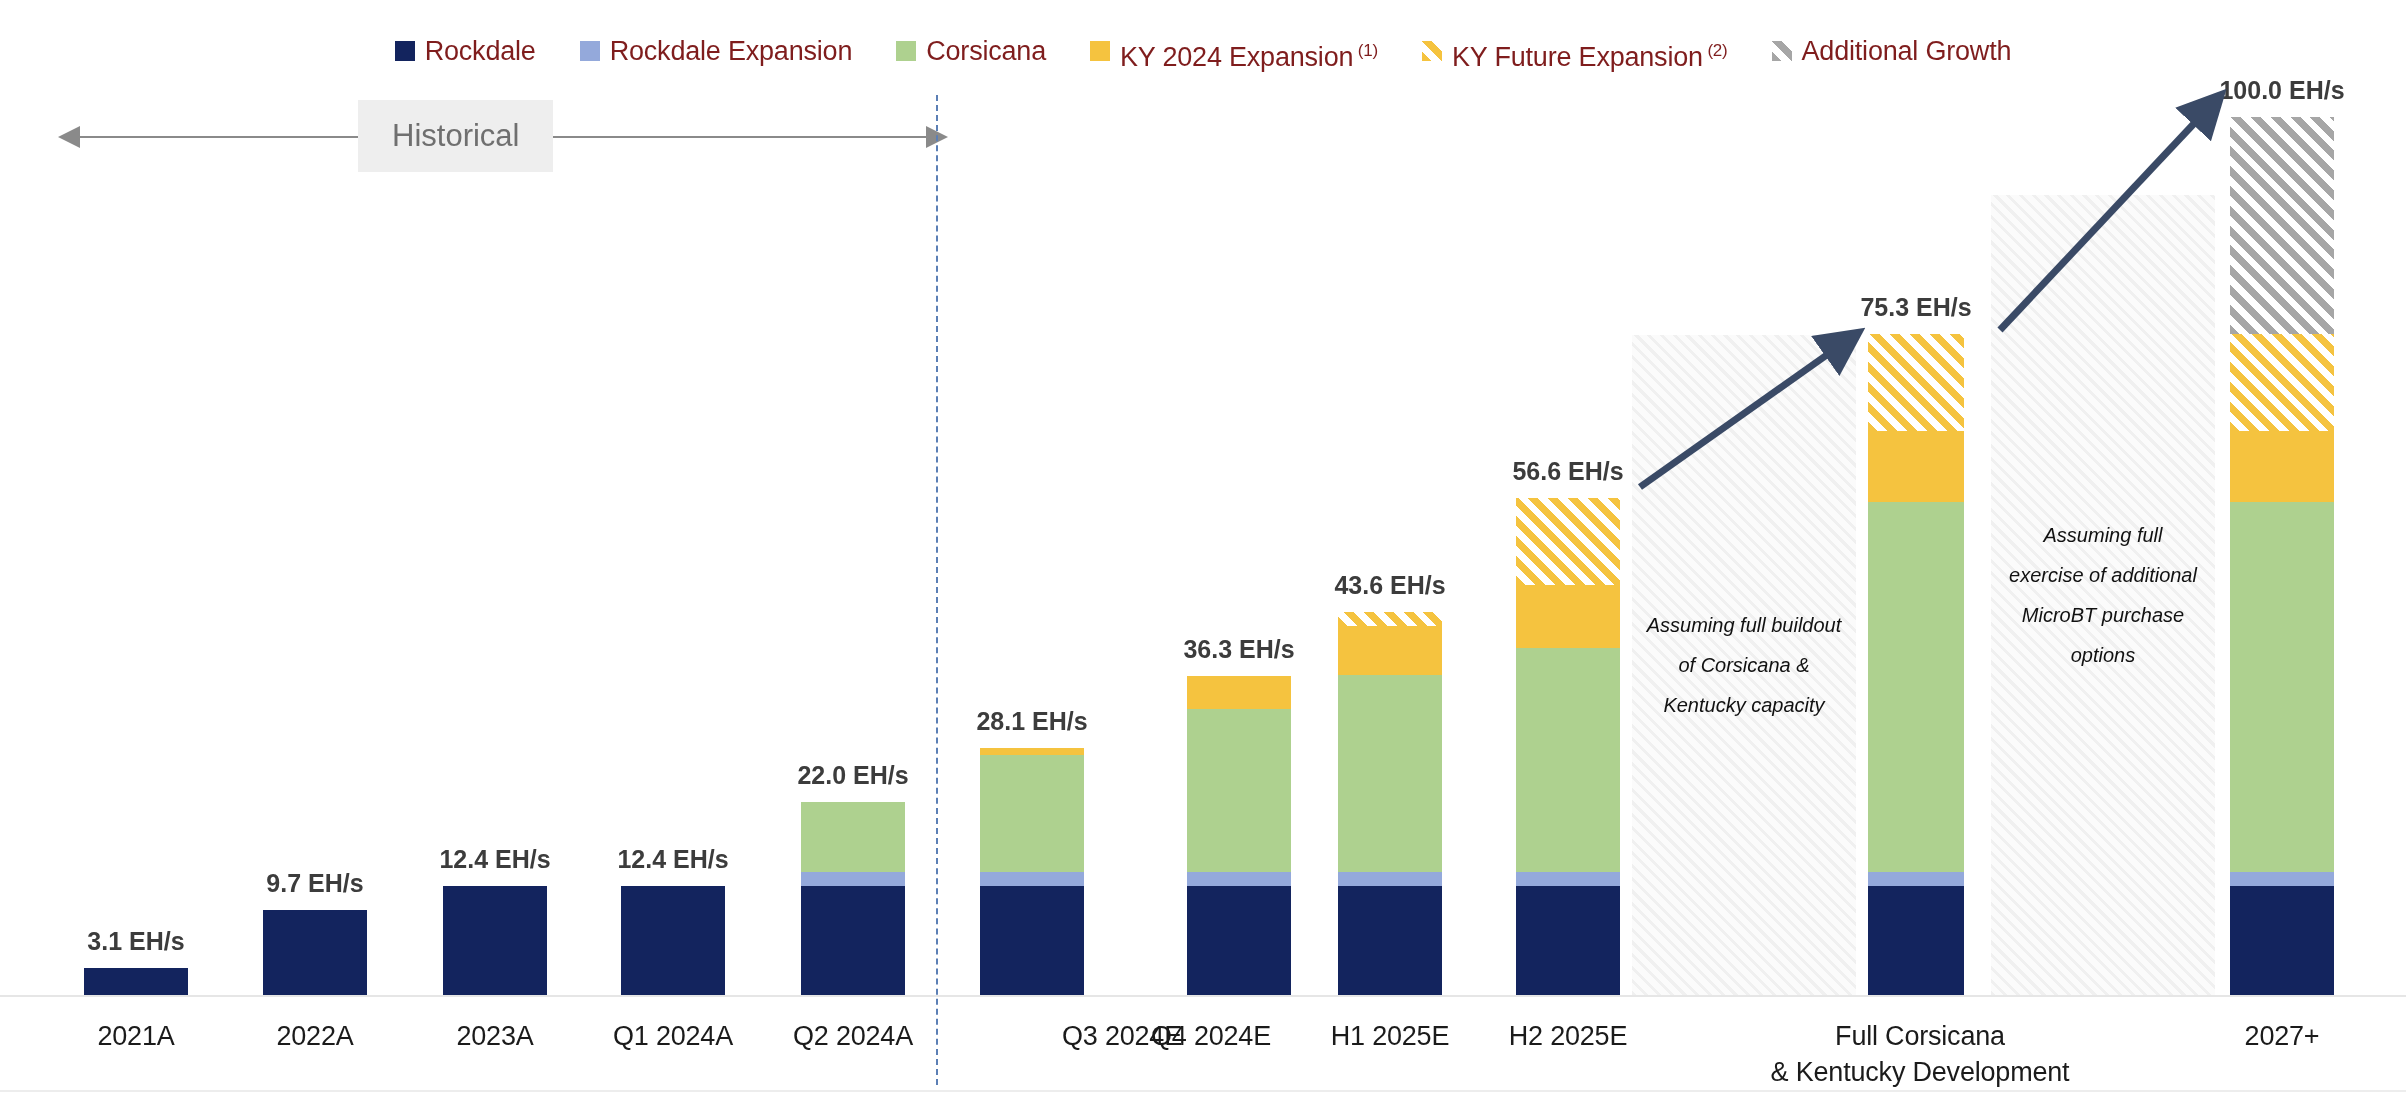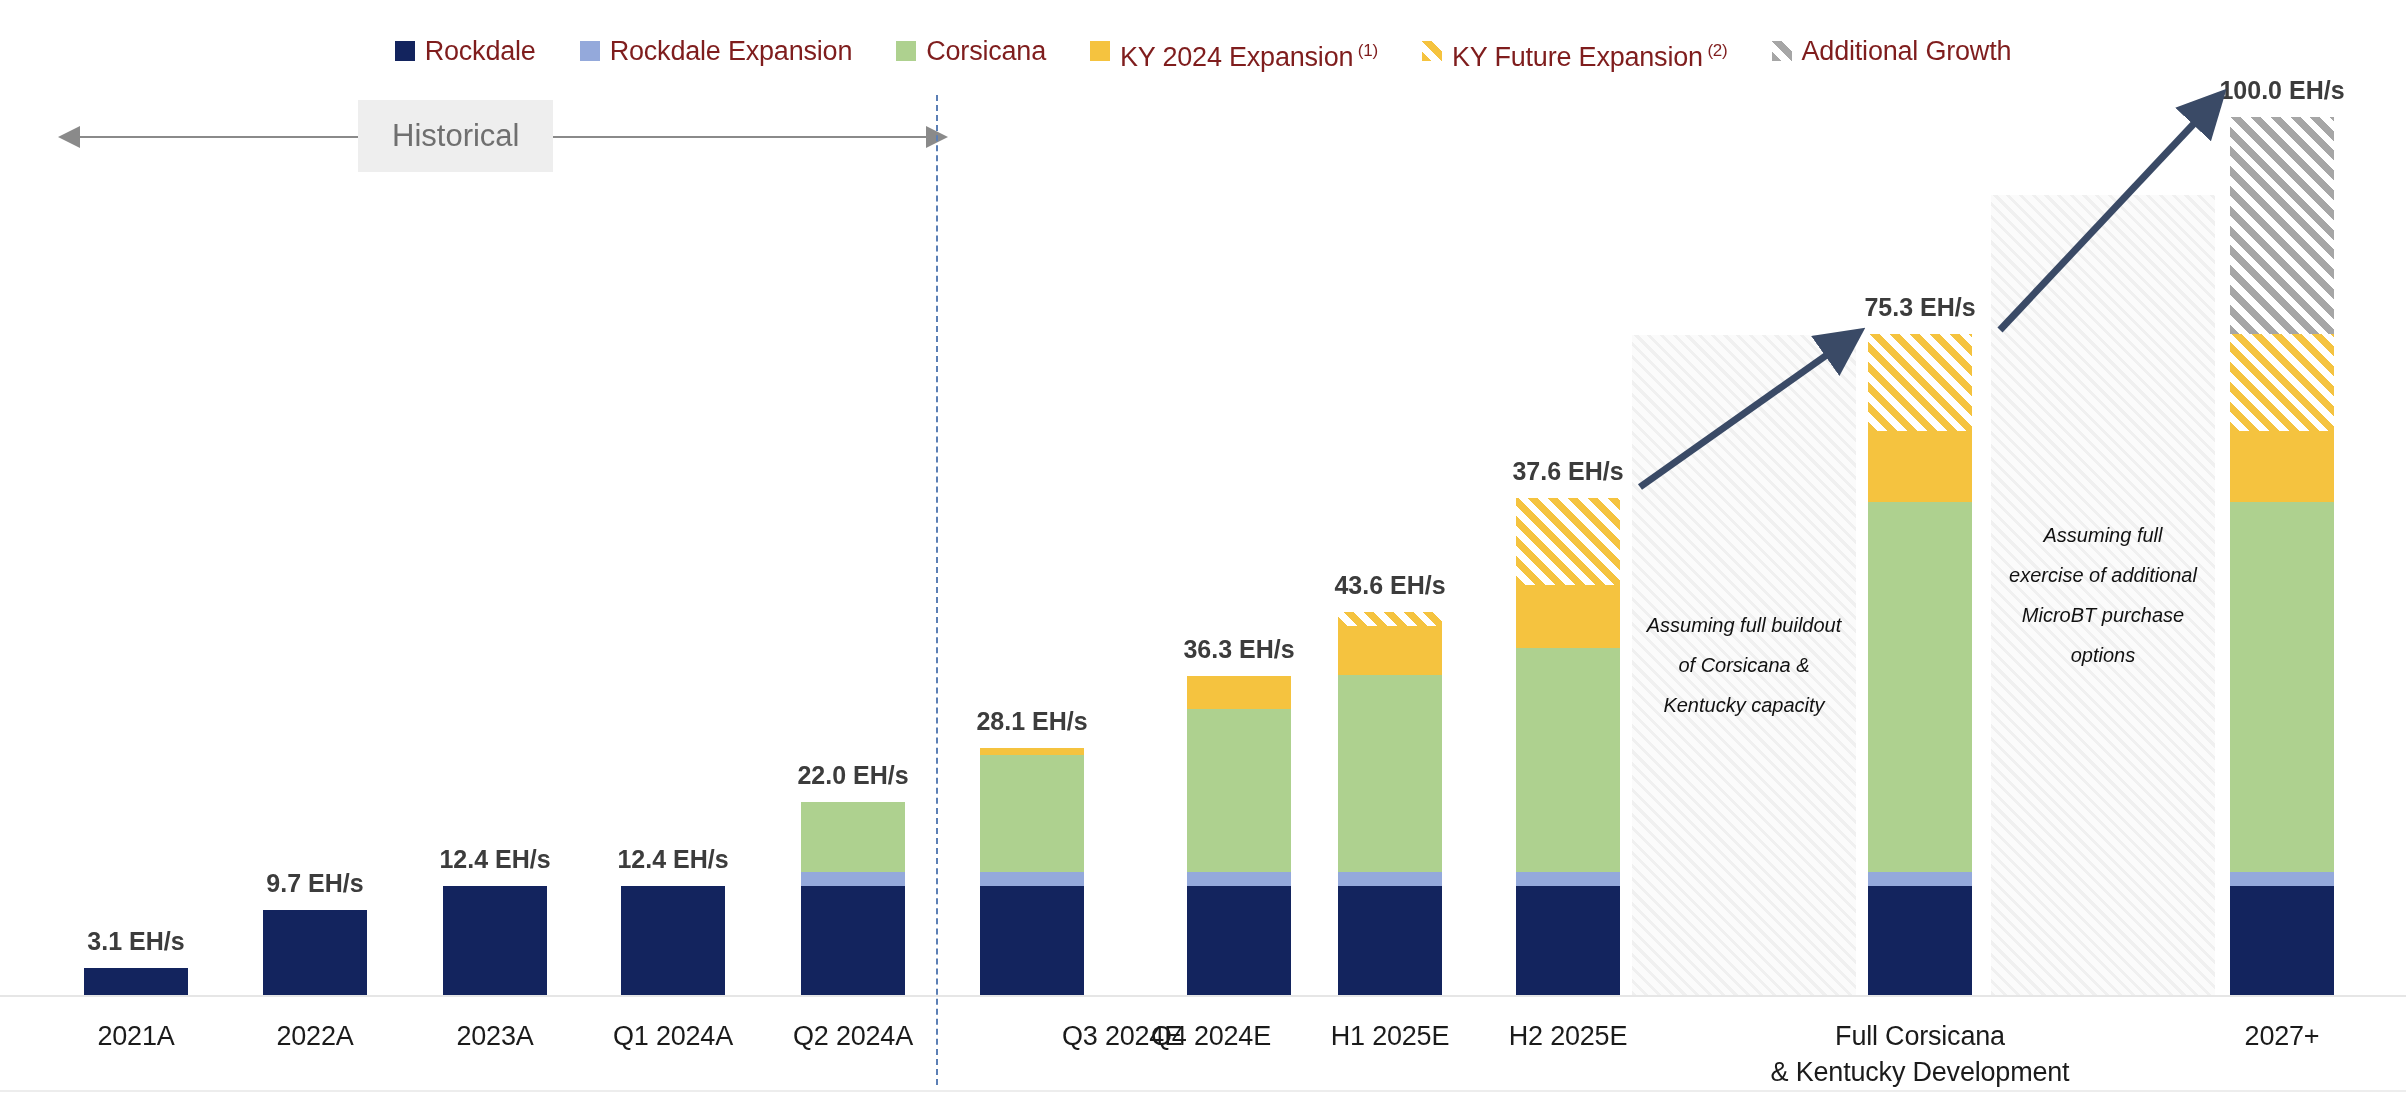--- a/index.html
+++ b/index.html
@@ -226,23 +226,23 @@
           <div class="val-label" style="bottom: 394.808px;">43.6 EH/s</div>
         </div>
         <div class="bar-group" style="left: 1516px; width: 104px; height: 496.948px;">
           <div class="bar" style="height: 496.948px;">
             <div class="seg" style="background: rgb(19, 36, 94); height: 108.872px; bottom: 0px;"></div>
             <div class="seg" style="background: rgb(148, 169, 219); height: 14.048px; bottom: 108.872px;"></div>
             <div class="seg" style="background: rgb(174, 209, 143); height: 223.89px; bottom: 122.92px;"></div>
             <div class="seg" style="background: rgb(245, 195, 63); height: 63.216px; bottom: 346.81px;"></div>
             <div class="seg hatch-yellow" style="height: 86.922px; bottom: 410.026px;"></div>
           </div>
-          <div class="val-label" style="bottom: 508.948px;">37.6 EH/s</div>
-        </div>
-        <div class="bar-group" style="left: 1868px; width: 104px; height: 661.134px;">
+          <div class="val-label" style="bottom: 508.948px;">56.6 EH/s</div>
+        </div>
+        <div class="bar-group" style="left: 1868px; width: 96px; height: 661.134px;">
           <div class="bar" style="height: 661.134px;">
             <div class="seg" style="background: rgb(19, 36, 94); height: 108.872px; bottom: 0px;"></div>
             <div class="seg" style="background: rgb(148, 169, 219); height: 14.048px; bottom: 108.872px;"></div>
             <div class="seg" style="background: rgb(174, 209, 143); height: 370.516px; bottom: 122.92px;"></div>
             <div class="seg" style="background: rgb(245, 195, 63); height: 70.24px; bottom: 493.436px;"></div>
             <div class="seg hatch-yellow" style="height: 97.458px; bottom: 563.676px;"></div>
           </div>
           <div class="val-label" style="bottom: 673.134px;">75.3 EH/s</div>
         </div>
         <div class="bar-group" style="left: 2230px; width: 104px; height: 878px;">

